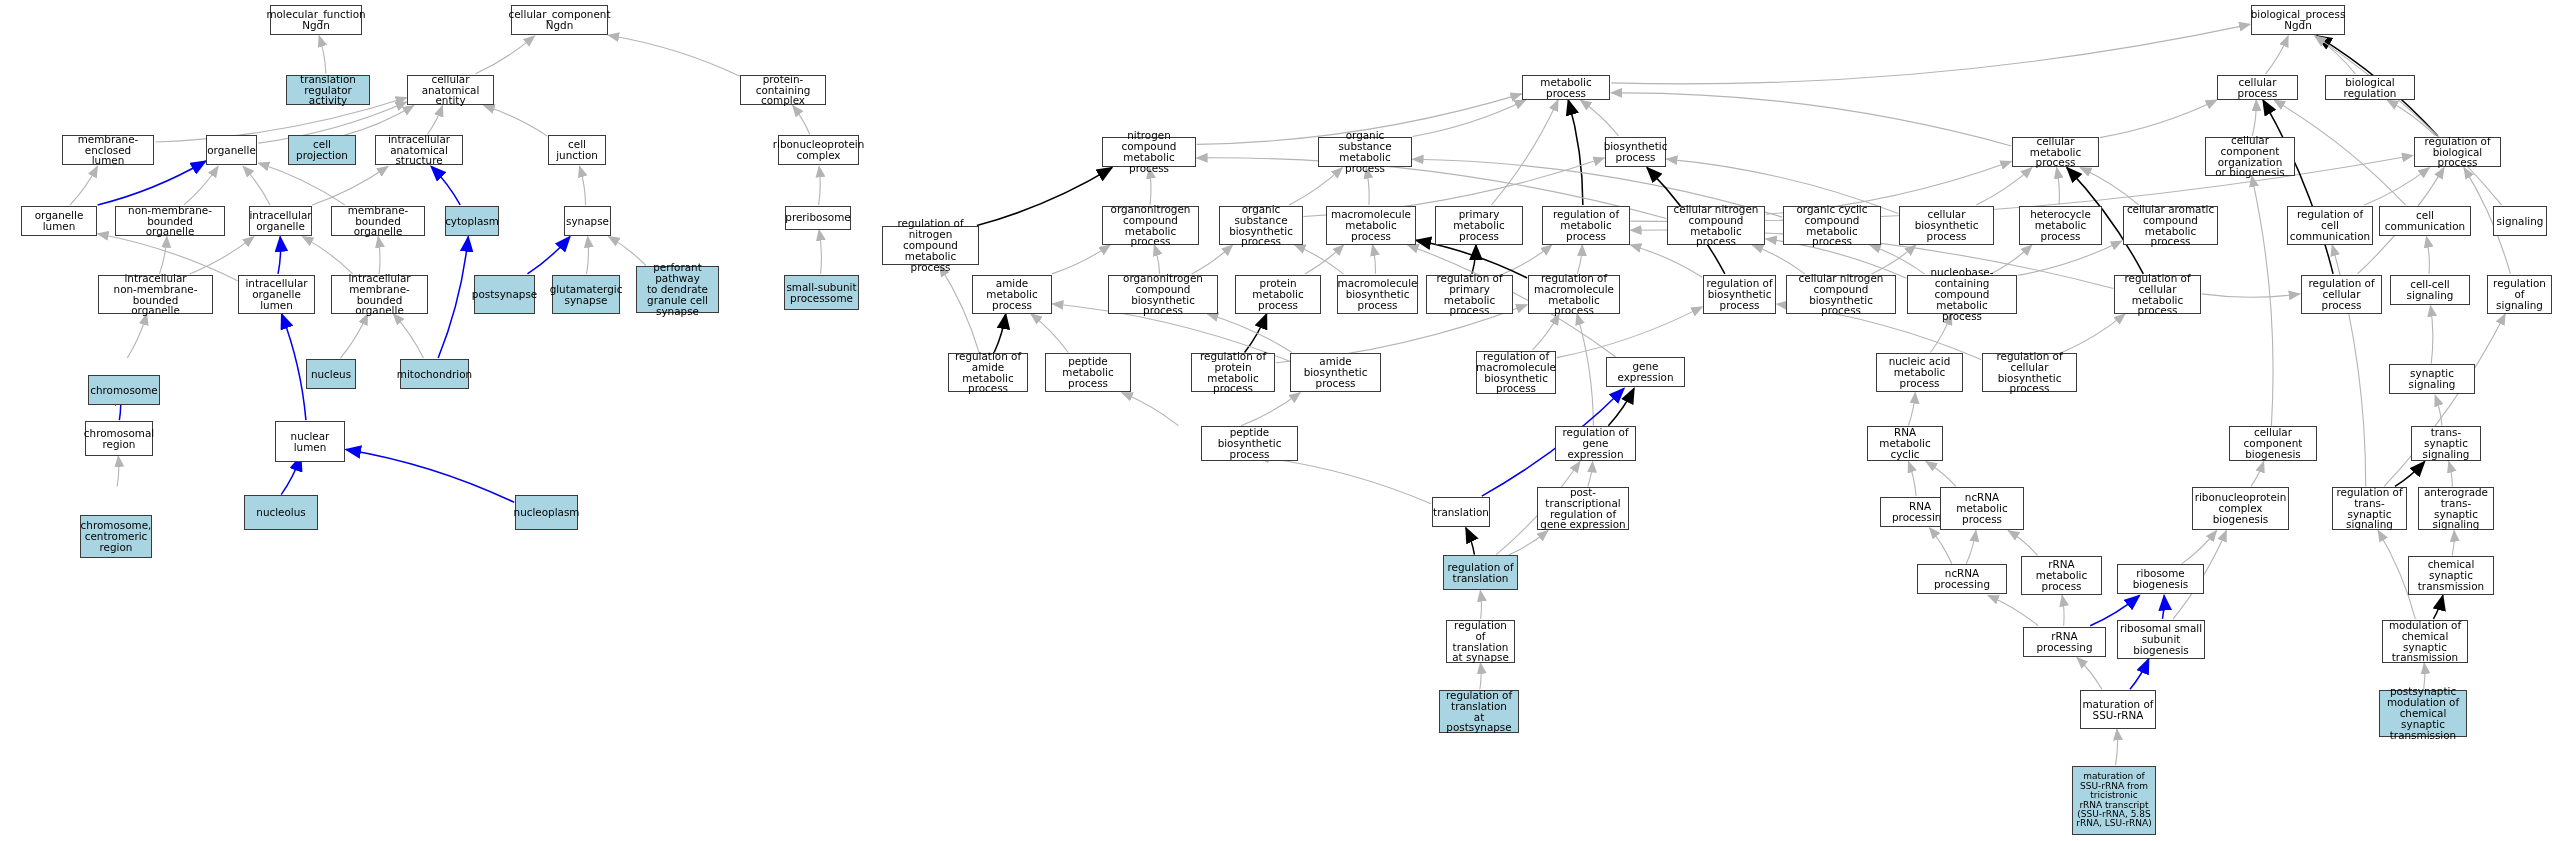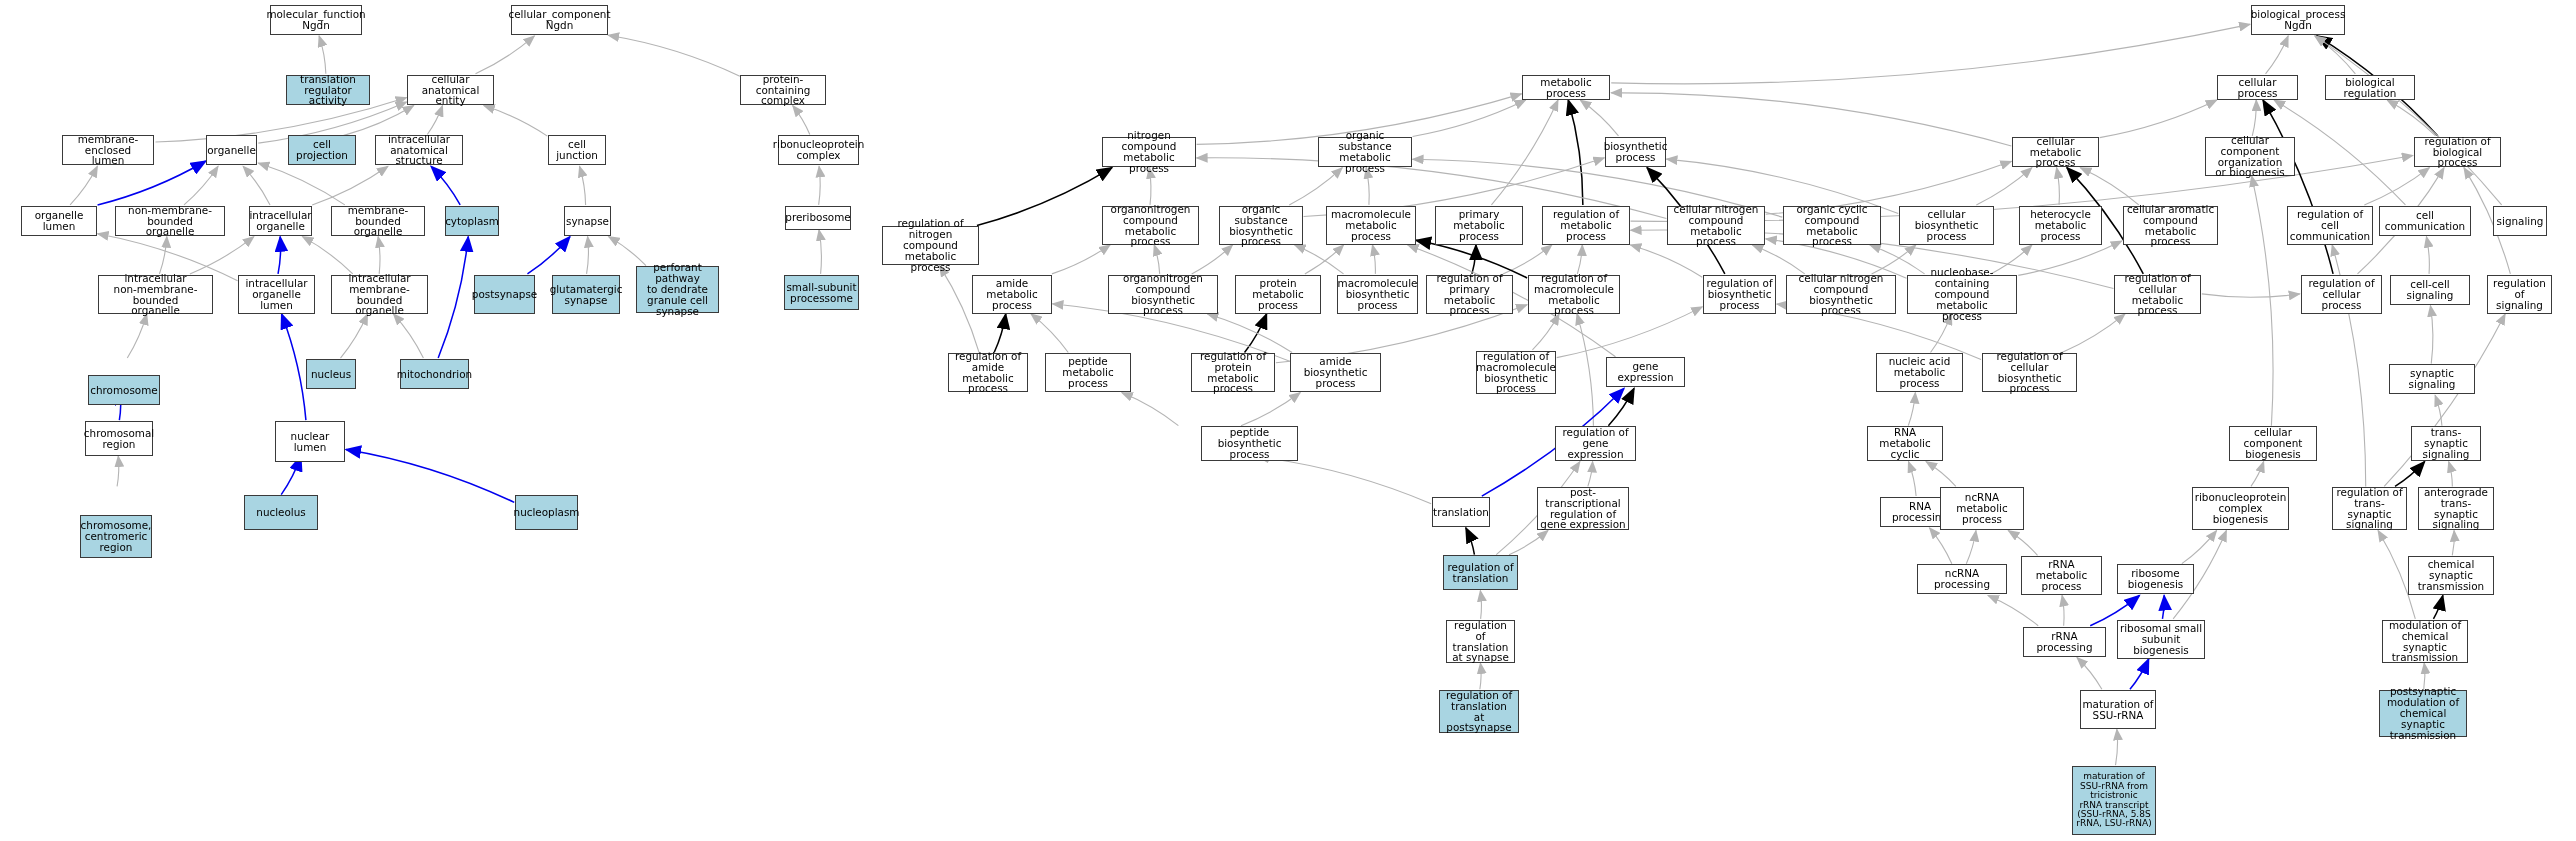--- a/index.html
+++ b/index.html
@@ -376,21 +376,21 @@
 trans-synaptic
 signaling</span></div>
       <div class="node" style="left: 2418px; top: 487px; width: 76px; height: 43px;"><span>anterograde
 trans-synaptic
 signaling</span></div>
       <div class="node hl" style="left: 1443px; top: 555px; width: 75px; height: 35px;"><span>regulation of
 translation</span></div>
       <div class="node" style="left: 1917px; top: 564px; width: 90px; height: 30px;"><span>ncRNA processing</span></div>
       <div class="node" style="left: 2021px; top: 556px; width: 81px; height: 39px;"><span>rRNA metabolic
 process</span></div>
-      <div class="node" style="left: 2117px; top: 564px; width: 77px; height: 30px;"><span>ribosome biogenesis</span></div>
+      <div class="node" style="left: 2117px; top: 564px; width: 87px; height: 30px;"><span>ribosome biogenesis</span></div>
       <div class="node" style="left: 2408px; top: 556px; width: 86px; height: 39px;"><span>chemical synaptic
 transmission</span></div>
       <div class="node" style="left: 1446px; top: 620px; width: 69px; height: 43px;"><span>regulation of
 translation
 at synapse</span></div>
       <div class="node" style="left: 2023px; top: 627px; width: 83px; height: 30px;"><span>rRNA processing</span></div>
       <div class="node" style="left: 2117px; top: 620px; width: 88px; height: 39px;"><span>ribosomal small
 subunit biogenesis</span></div>
       <div class="node" style="left: 2382px; top: 620px; width: 86px; height: 43px;"><span>modulation of
 chemical synaptic

